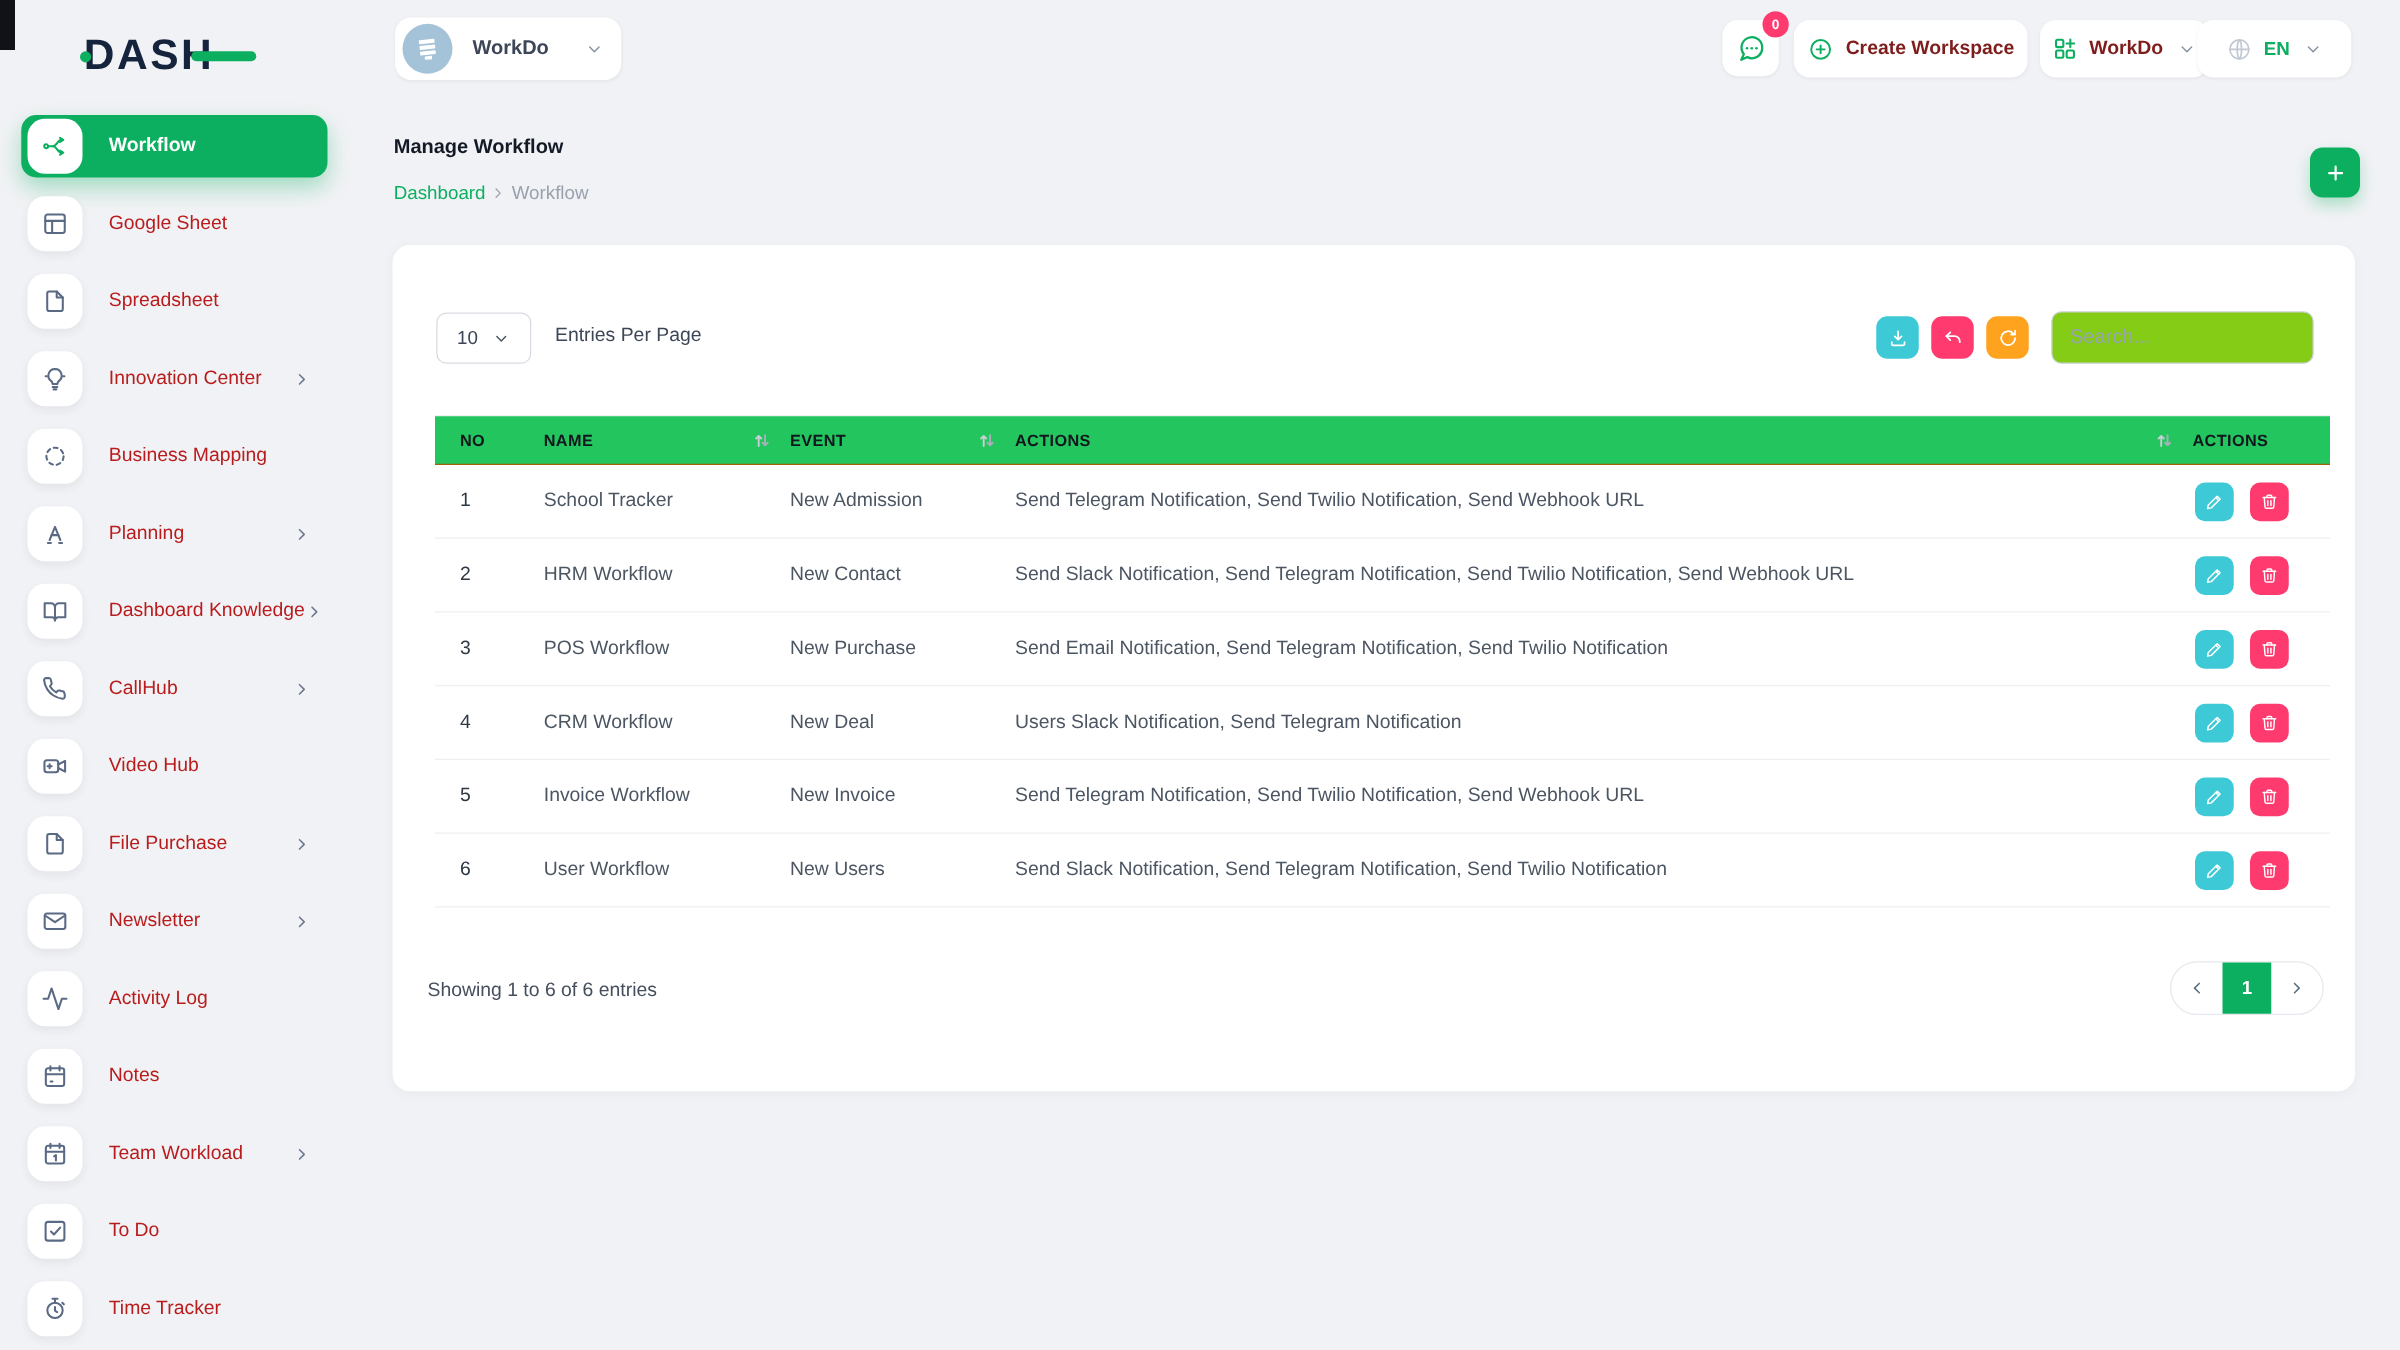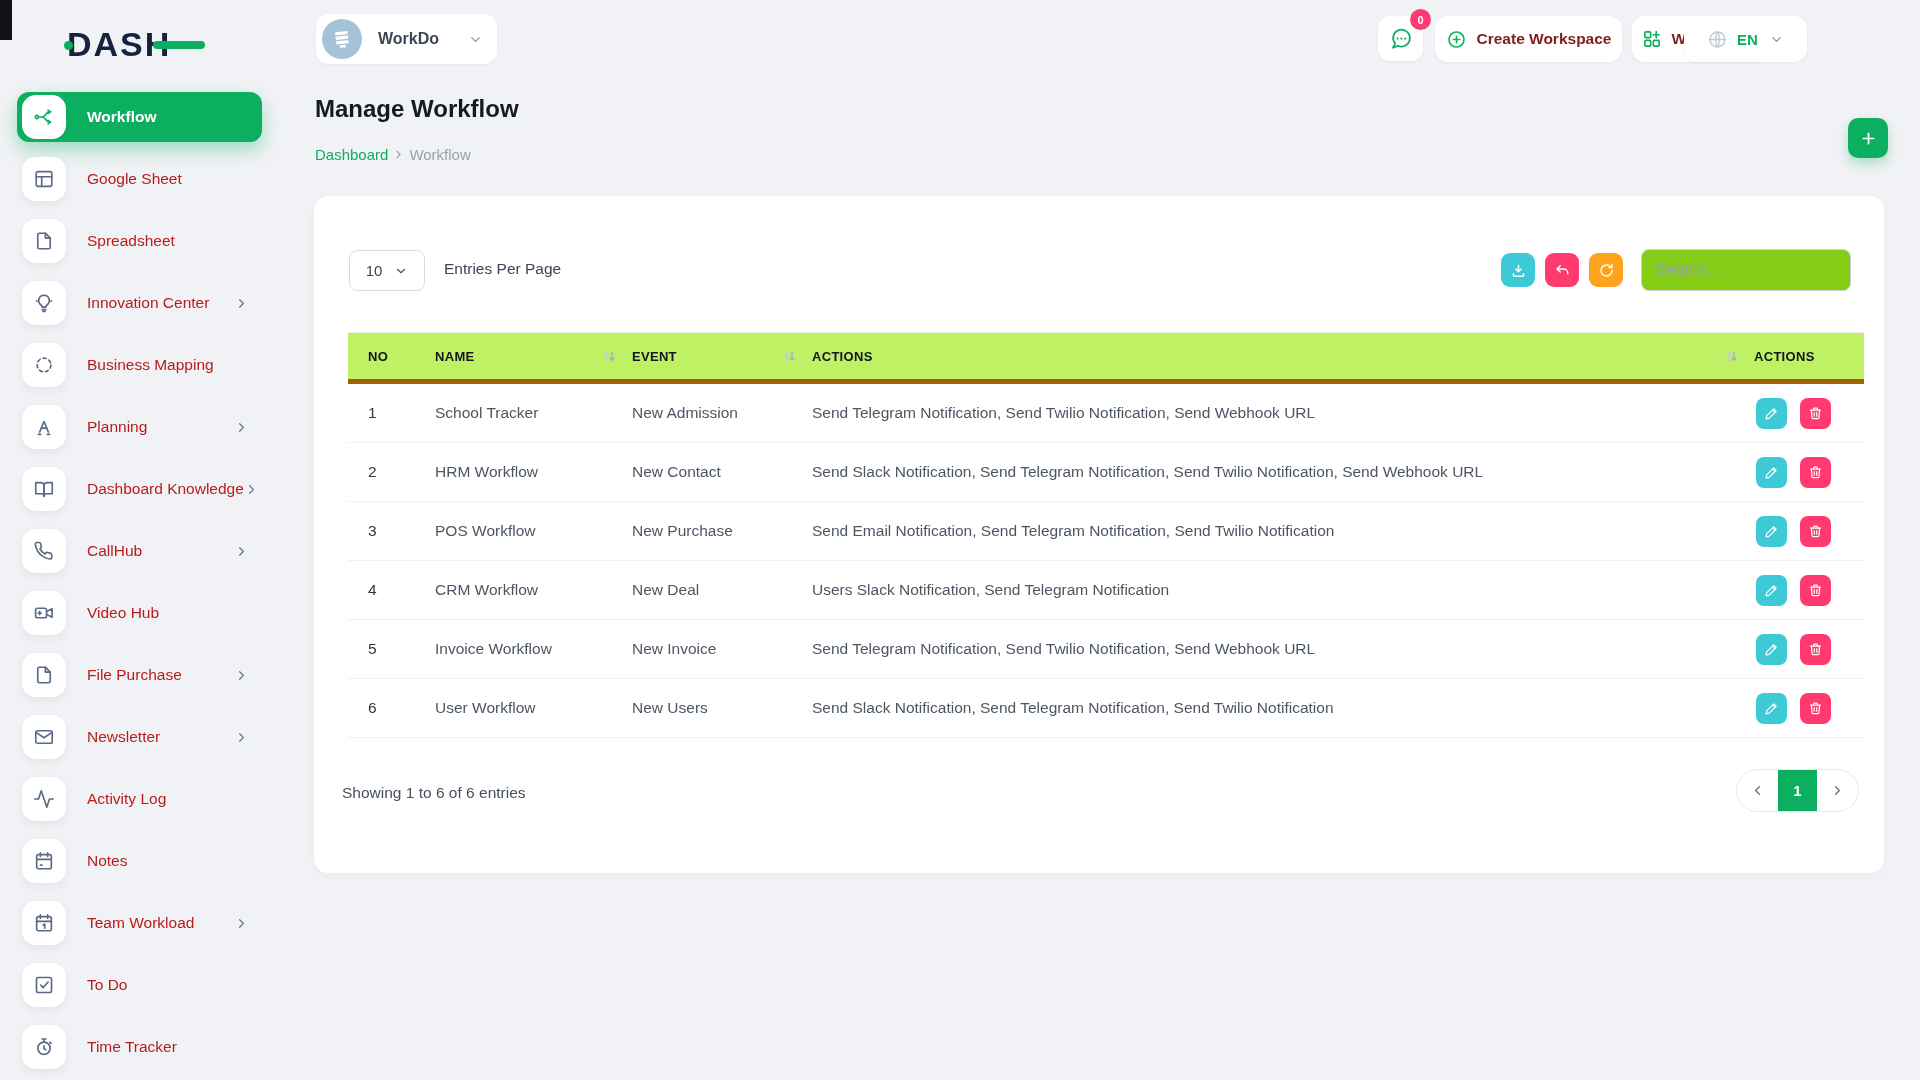--- a/index.html
+++ b/index.html
@@ -44,27 +44,27 @@
   .chat-btn svg{width:24px;height:24px}
   .chat-badge{position:absolute;top:-7px;right:-8px;min-width:21px;height:21px;border-radius:11px;background:var(--pink);color:#fff;font-size:11px;font-weight:700;display:flex;align-items:center;justify-content:center;padding:0 5px}
   .create-btn{position:absolute;left:1435px;top:16px;width:187px;height:46px;justify-content:center;gap:10px;cursor:pointer}
   .create-btn .plus-ic{color:var(--primary)}
   .create-btn .plus-ic svg{width:21px;height:21px}
   .btn-label{font-size:15.5px;font-weight:600;color:#7f1d1d}
   .workdo-btn{position:absolute;left:1632px;top:16px;width:135px;height:46px;justify-content:center;gap:9px;cursor:pointer}
   .workdo-btn .grid-ic{color:var(--primary)}
   .workdo-btn .grid-ic svg{width:20px;height:20px;stroke-width:2}
   .btn-chev{color:#8b94a3;margin-left:2px}
-  .lang-btn{position:absolute;left:1684px;top:16px;width:123px;height:46px;justify-content:center;gap:9px;cursor:pointer}
+  .lang-btn{position:absolute;left:1758px;top:16px;width:123px;height:46px;justify-content:center;gap:9px;cursor:pointer}
   .globe-ic{color:#c2c8d2}
   .globe-ic svg{width:21px;height:21px;stroke-width:1.6}
   .lang-label{font-size:15px;font-weight:700;color:var(--primary)}
 
   
-  .page-title{position:absolute;left:315px;top:95px;font-size:24px;font-weight:700;color:#141a25}
+  .page-title{position:absolute;left:315px;top:109px;font-size:16px;font-weight:700;color:#141a25}
   .breadcrumb{position:absolute;left:315px;top:146px;display:flex;align-items:center;gap:4px;font-size:15px}
   .bc-link{color:var(--primary);cursor:pointer}
   .bc-sep{color:#9aa3af}
   .bc-sep svg{width:13px;height:13px;stroke-width:2}
   .bc-current{color:var(--muted)}
   .add-btn{position:absolute;left:1848px;top:118px;width:40px;height:40px;border-radius:10px;background:var(--primary);display:flex;align-items:center;justify-content:center;color:#fff;border:none;cursor:pointer;box-shadow:0 6px 12px rgba(12,175,96,.3)}
   .add-btn svg{width:19px;height:19px;stroke-width:2.2}
 
   
   .card{position:absolute;left:314px;top:196px;width:1570px;height:677px;background:var(--card);border-radius:14px;box-shadow:0 2px 10px rgba(20,30,50,.04)}
@@ -77,21 +77,21 @@
   .tb-btn svg{width:17px;height:17px;stroke-width:2}
   .tb-download{left:1187px;background:var(--teal)}
   .tb-undo{left:1231px;background:var(--pink)}
   .tb-refresh{left:1275px;background:var(--orange)}
   .search-input{position:absolute;left:1327px;top:53px;width:210px;height:42px;border:1px solid #ccd2da;border-radius:8px;padding:0 14px;font-size:16px;color:#3c4656;outline:none;font-family:"Liberation Sans",sans-serif;background:#84cc16}
   .search-input::placeholder{color:#98a2b3}
 
   
   .tablewrap{position:absolute;left:34px;top:136px;width:1516px}
   .thead,.trow{display:grid;grid-template-columns:67px 197px 180px 942px 110px;align-items:center;padding-left:20px}
-  .thead{height:52px;background:#bef264;border-top:1px solid #f1f2f5;border-bottom:5px solid #a16207}
+  .thead{height:40px;background:#22c55e;border-top:1px solid #f1f2f5;border-bottom:1px solid #a16207}
   .th{display:flex;align-items:center;justify-content:space-between;font-size:13px;font-weight:700;letter-spacing:.3px;color:#12161d;text-transform:uppercase;padding-right:10px}
   .th .sort{width:17px;height:17px;margin-right:4px}
   .trow{height:59px;border-bottom:1px solid var(--line);font-size:15.5px;color:#4c5663}
   .c-no{color:#2e3845}
   .c-btns{display:flex;gap:13px;padding-left:2px}
   .row-btn{width:31px;height:31px;border:none;border-radius:8px;display:flex;align-items:center;justify-content:center;color:#fff;cursor:pointer}
   .row-btn svg{width:15px;height:15px;stroke-width:1.9}
   .btn-edit{background:var(--teal)}
   .btn-del{background:var(--pink)}
 

